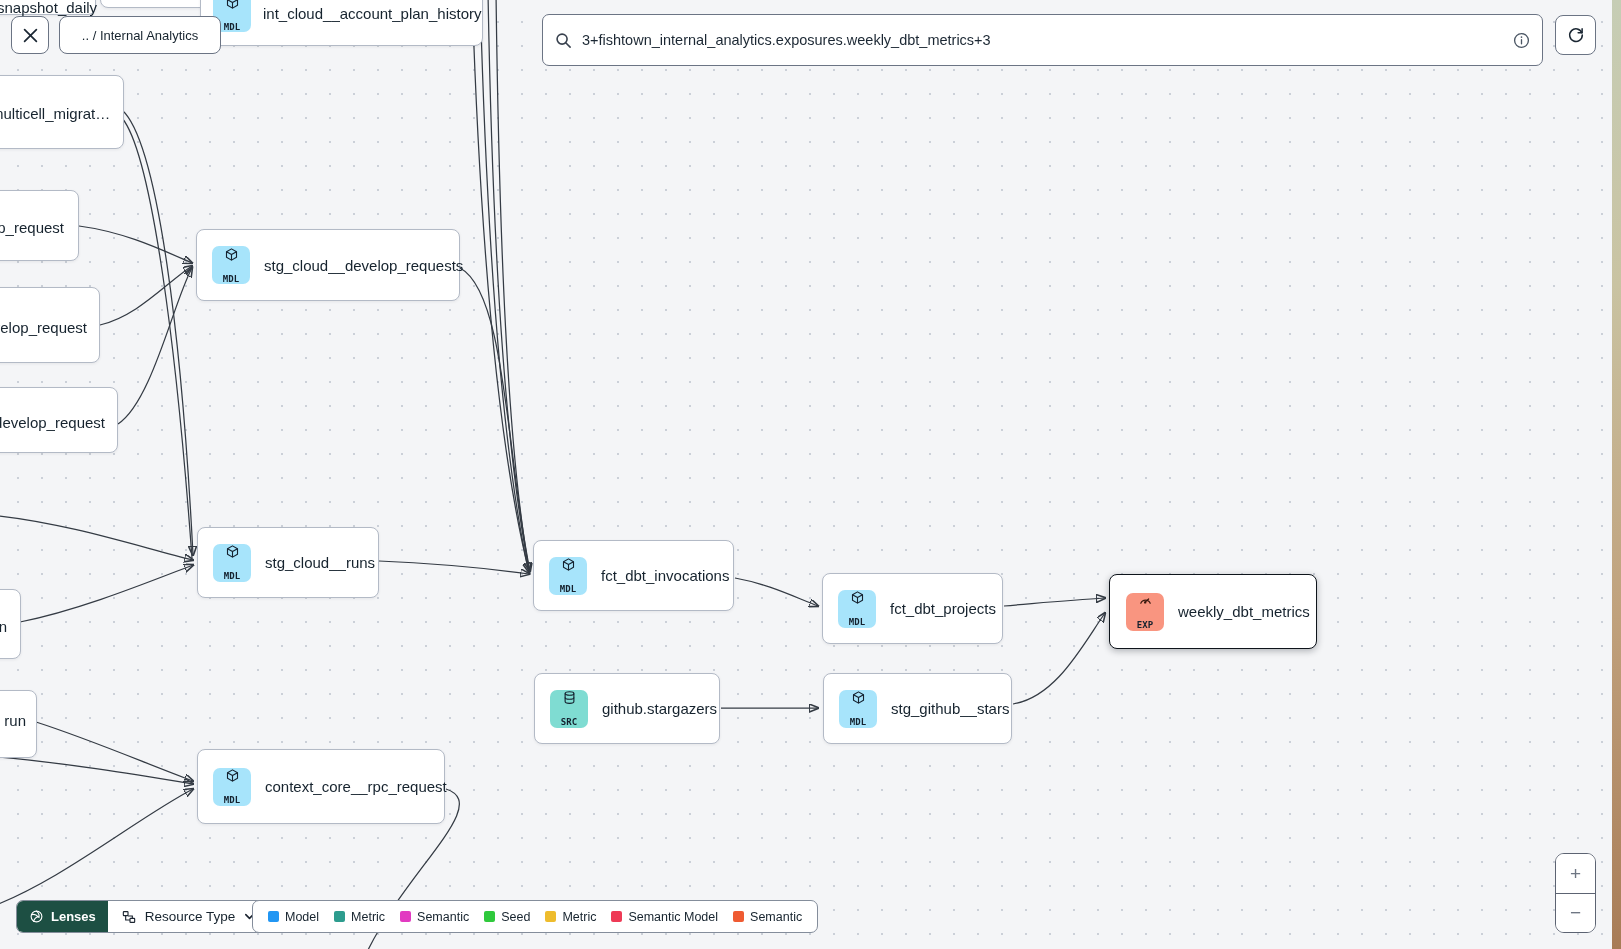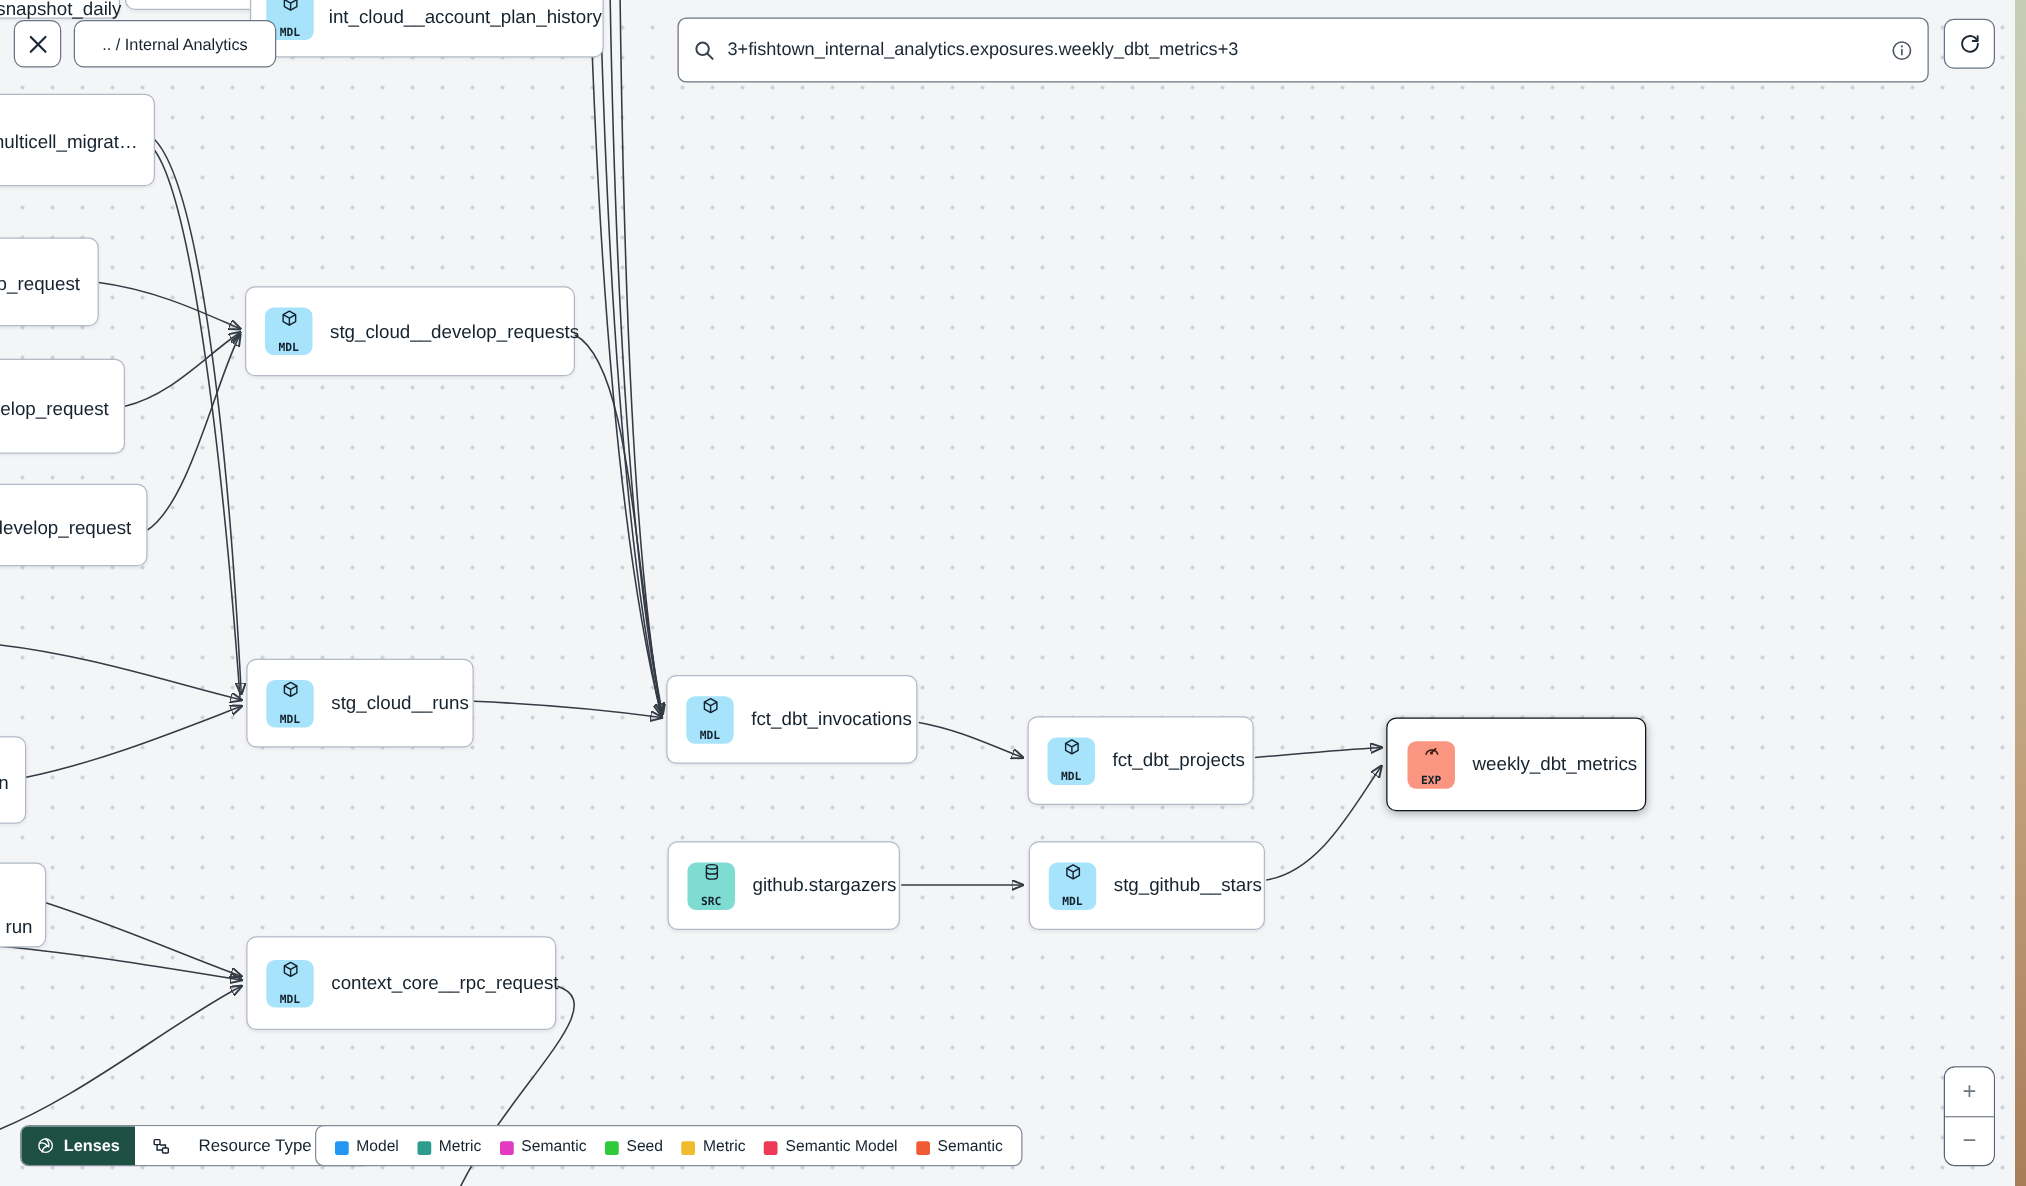--- a/index.html
+++ b/index.html
@@ -40,24 +40,24 @@
     background:#fff; border:1px solid #6b7484; border-radius:7px; display:flex; align-items:center; padding:0 12px; gap:10px; }
   .searchbar input { flex:1; border:none; outline:none; font-family:"Liberation Sans",sans-serif;
     font-size:14.5px; color:#1b2733; background:transparent; }
   .icon-svg { display:block; }
 
   
   .lenses-bar { position:absolute; left:16px; top:900px; height:33px; display:flex;
     border:1px solid #848d9b; border-radius:7px; overflow:hidden; background:#fff; }
   .lenses-btn { background:#1d4f43; color:#fff; display:flex; align-items:center; gap:7px;
     padding:0 12px; font-size:13px; font-weight:bold; }
-  .resource-btn { display:flex; align-items:center; gap:22px; padding:0 13px; font-size:13.5px; color:#16232e; background:#fff; }
+  .resource-btn { display:flex; align-items:center; gap:8px; padding:0 13px; font-size:13.5px; color:#16232e; background:#fff; }
   .legend-pill { position:absolute; left:252px; top:900px; height:33px; display:flex; align-items:center;
     gap:15px; padding:0 15px; background:#fff; border:1px solid #848d9b; border-radius:7px; }
-  .legend-item { display:flex; align-items:flex-end; gap:6px; font-size:12.5px; color:#16232e; }
+  .legend-item { display:flex; align-items:center; gap:6px; font-size:12.5px; color:#16232e; }
   .swatch { width:11px; height:11px; border-radius:2px; display:inline-block; }
 
   
   .zoomctl { position:absolute; left:1555px; top:853px; width:41px; height:80px;
     background:#fff; border:1px solid #5c London6372; border:1px solid #5c6372; border-radius:9px; overflow:hidden;
     display:flex; flex-direction:column; }
   .zoomctl button { flex:1; background:#fff; border:none; font-size:19px; color:#6e7683; cursor:pointer;
     font-family:"Liberation Sans",sans-serif; line-height:1; }
   .zoomctl .divider { height:1px; background:#5c6372; }
 
@@ -111,21 +111,21 @@
   <div class="cut-node" style="left:-165px;top:287px;width:265px;height:76px">
     <span class="node-label" style="right:12px;top:31px">velop_request</span>
   </div>
   <div class="cut-node" style="left:-180px;top:387px;width:298px;height:66px">
     <span class="node-label" style="right:12px;top:26px">.develop_request</span>
   </div>
   <div class="cut-node" style="left:-62px;top:589px;width:83px;height:70px">
     <span class="node-label" style="right:13px;top:28px">n</span>
   </div>
   <div class="cut-node" style="left:-72px;top:690px;width:109px;height:68px">
-    <span class="node-label" style="right:10px;top:42px">run</span>
+    <span class="node-label" style="right:10px;top:21px">run</span>
   </div>
 
   <div class="node" style="left:200px;top:-20px;width:283px;height:66px;padding:0 12px;gap:12px">
     <div class="badge" style="background: rgb(167, 228, 251);">
       <svg class="icon-svg" viewBox="0 0 24 24" fill="none" stroke="#14212e" stroke-width="1.8" stroke-linejoin="round">
           <path d="M12 3l8 4.5v9L12 21l-8-4.5v-9z"></path>
           <path d="M12 12l8-4.5M12 12L4 7.5M12 12v9"></path>
         </svg>
       <span class="badge-label">MDL</span>
     </div>

